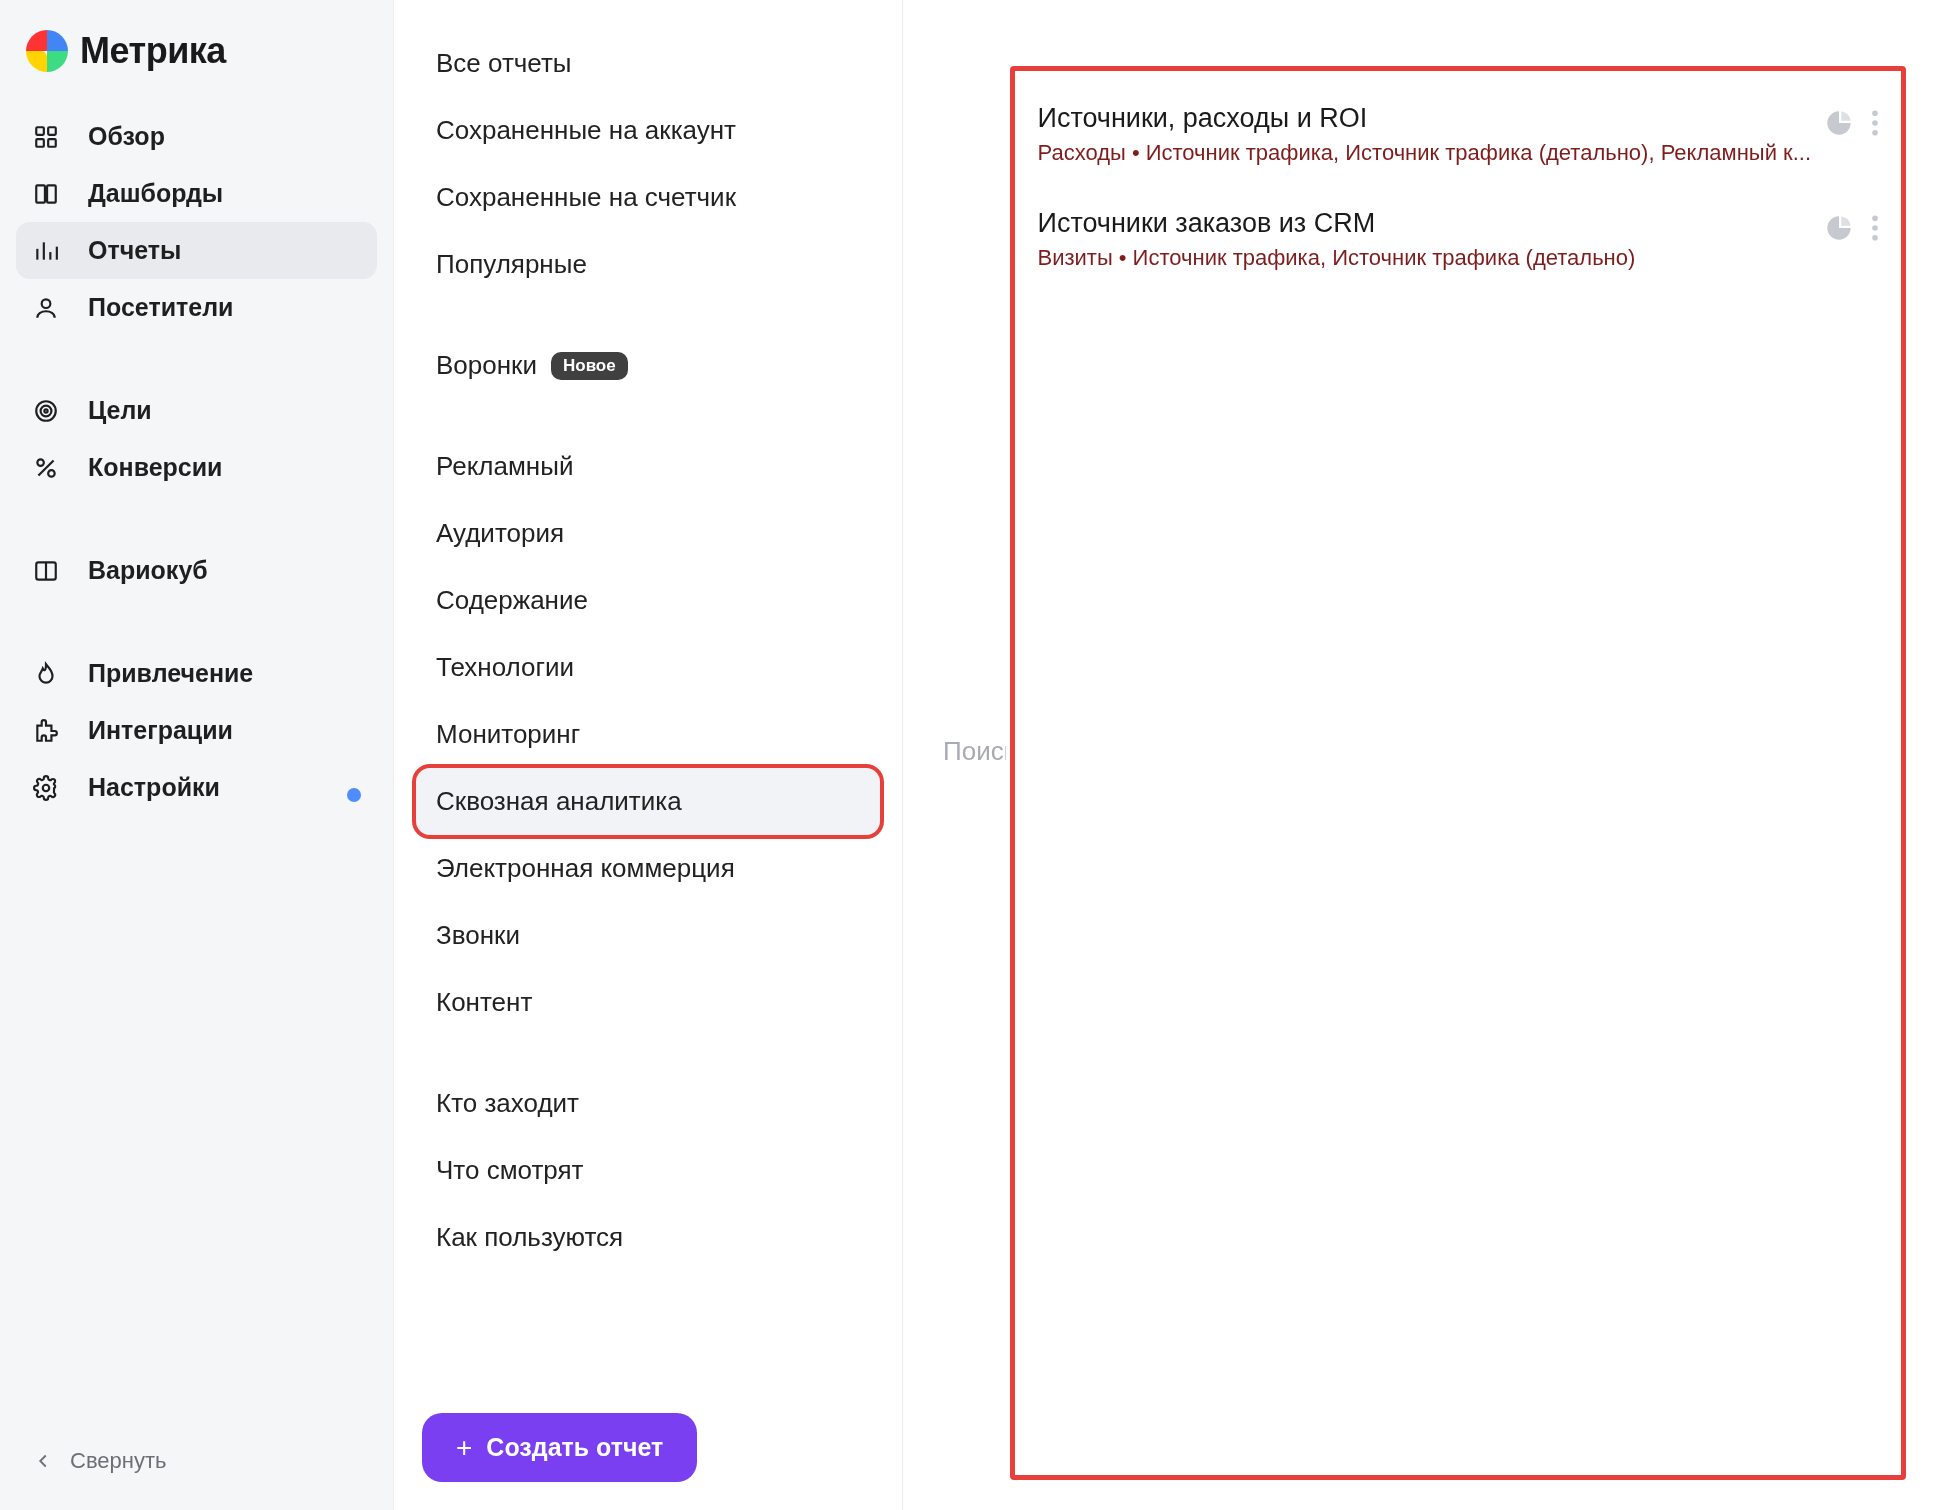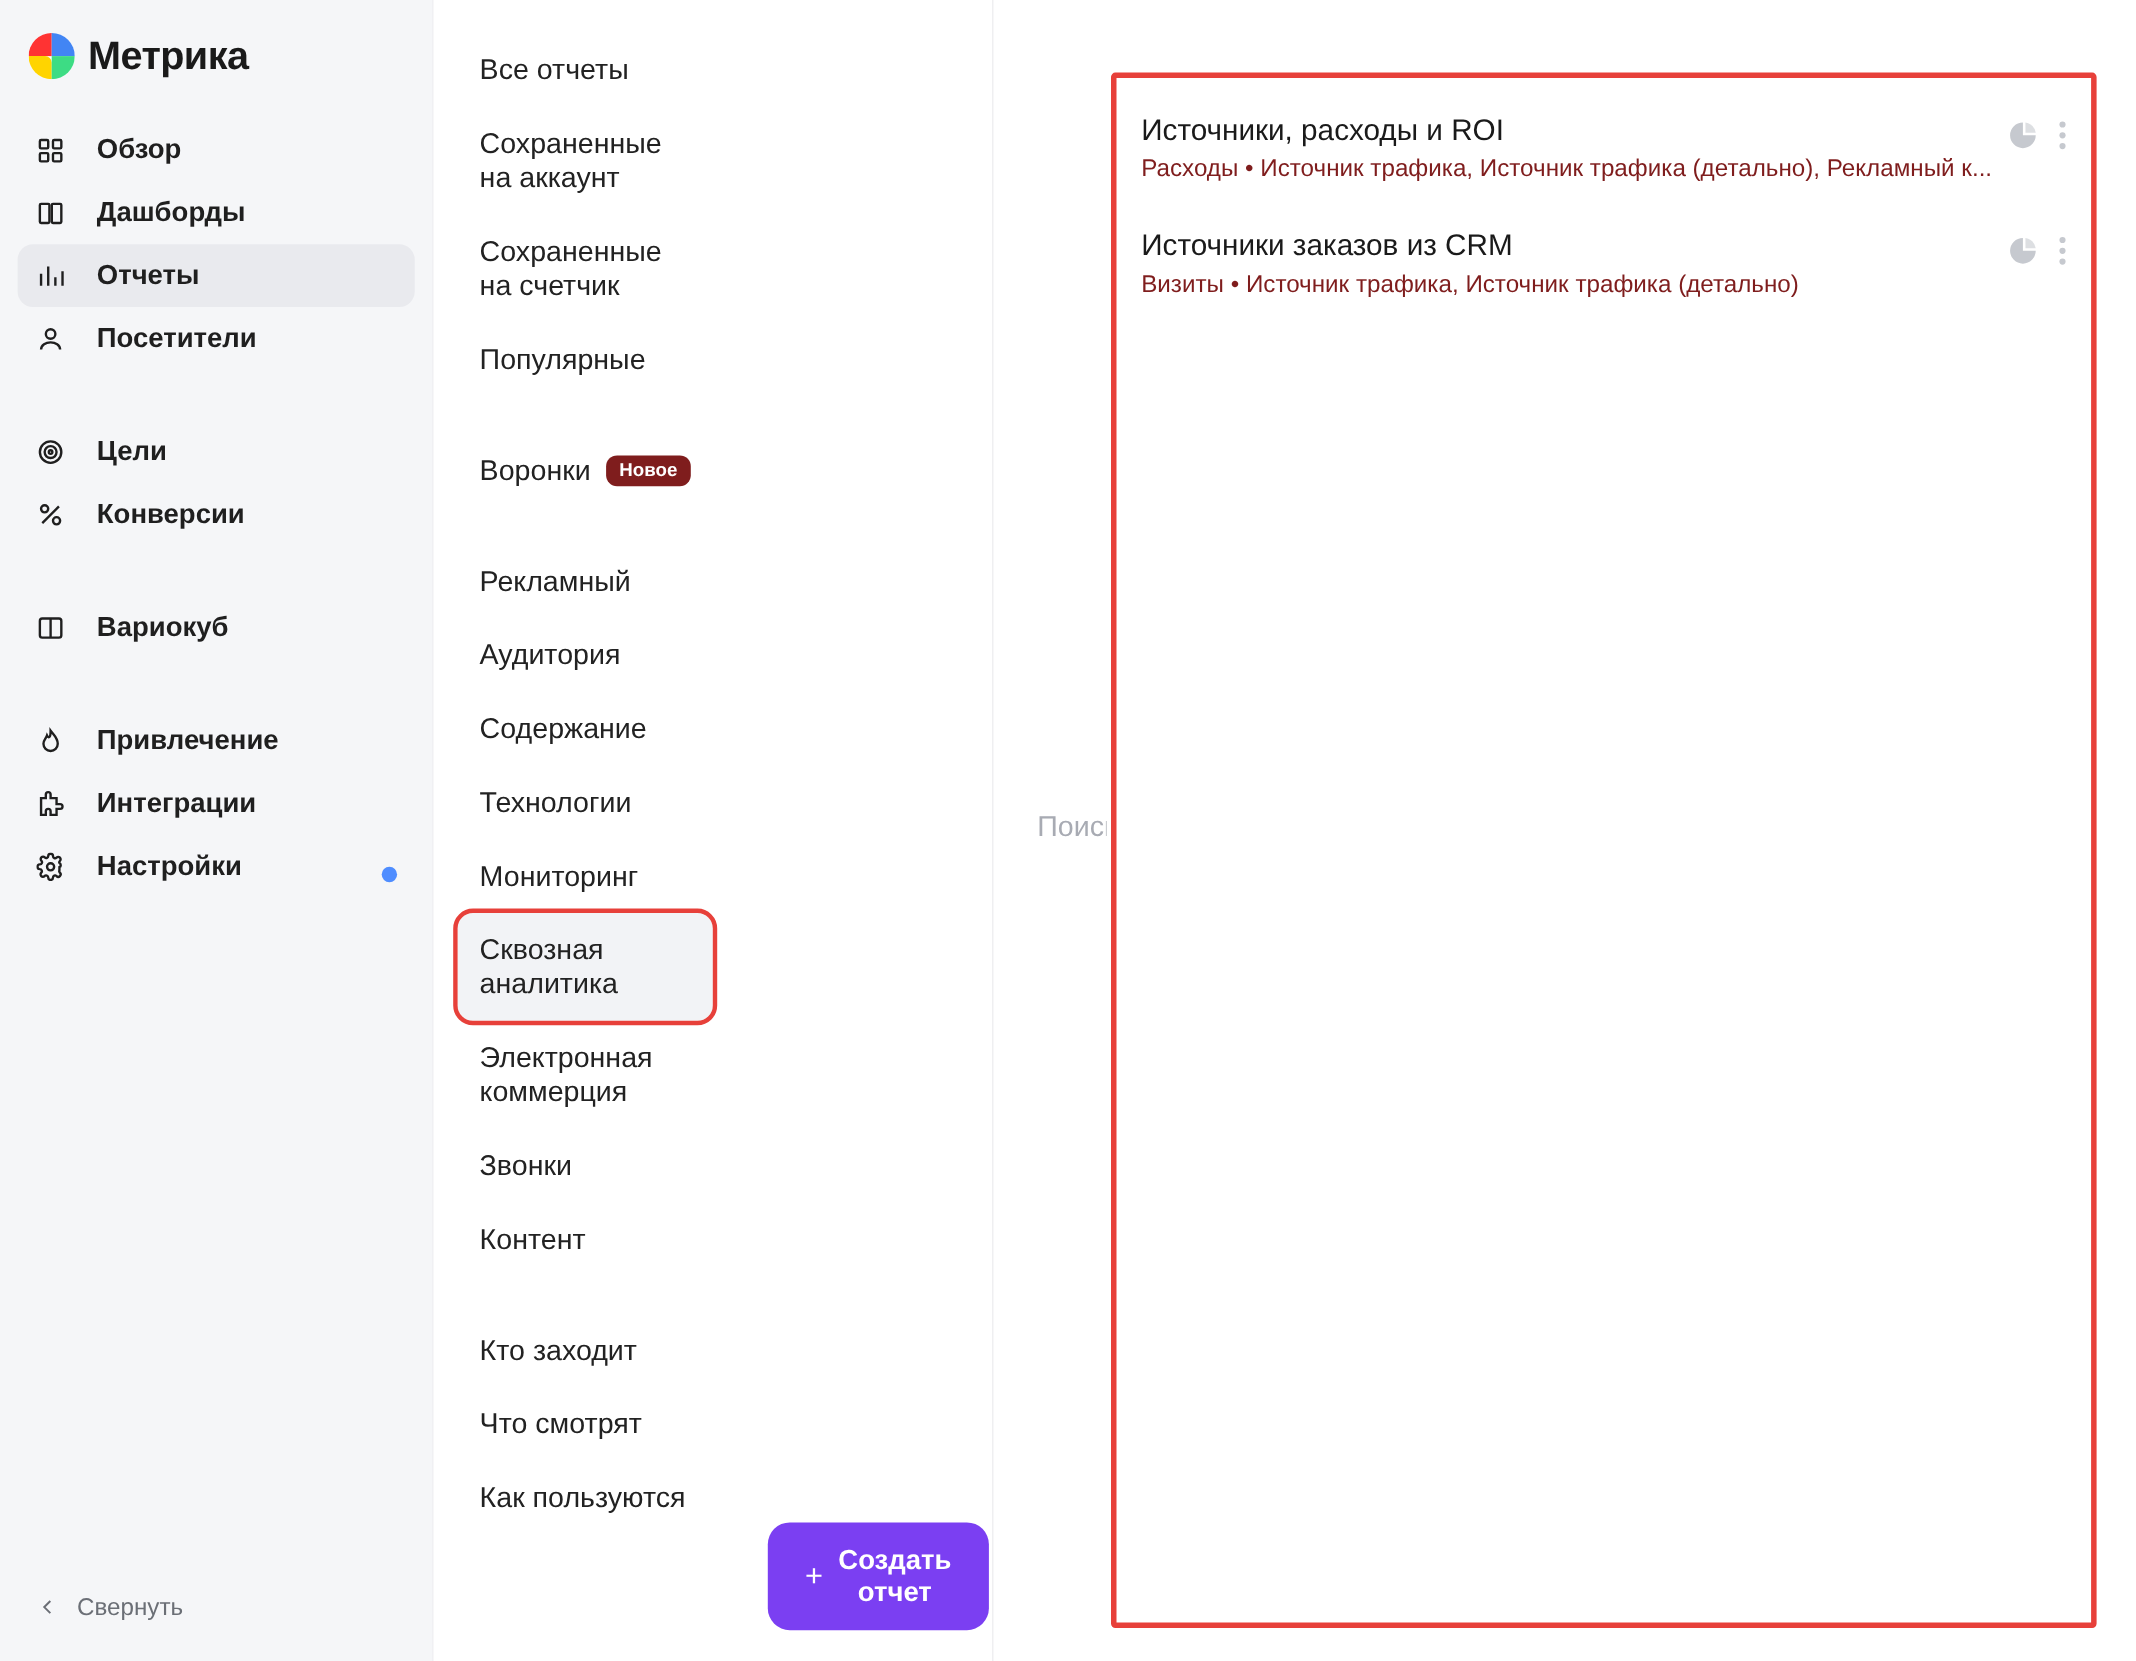--- a/index.html
+++ b/index.html
@@ -63,42 +63,42 @@
     cursor: pointer;
   }
   .collapse-row svg { width: 22px; height: 22px; stroke: #6b6f76; }
 
   
   .midcol {
     width: 510px;
     background: #ffffff;
     border-left: 1px solid #ececee;
     border-right: 1px solid #ececee;
-    display: flex; flex-direction: row;
+    display: flex; flex-direction: column;
     padding: 30px 0 28px 0;
     position: relative;
   }
   .cat-list { padding: 0 22px; }
   .cat-item {
     padding: 18px 20px;
     font-size: 26px;
     font-weight: 500;
     color: #222;
     border-radius: 14px;
     cursor: pointer;
     display: flex; align-items: center; gap: 14px;
   }
   .cat-item.selected {
     background: #f2f3f6;
     outline: 4px solid #e7403a;
     outline-offset: 0;
   }
   .cat-gap { height: 34px; }
   .badge-new {
-    background: #7f1d1d; color: #fff;
+    background: #404040; color: #fff;
     font-size: 17px; font-weight: 600;
     padding: 4px 12px; border-radius: 10px;
   }
 
   .create-btn-wrap { margin-top: auto; padding: 0 28px; }
   .create-btn {
     display: inline-flex; align-items: center; gap: 14px;
     background: #7b3ff2; color: #fff;
     border: none; border-radius: 20px;
     padding: 20px 34px;

